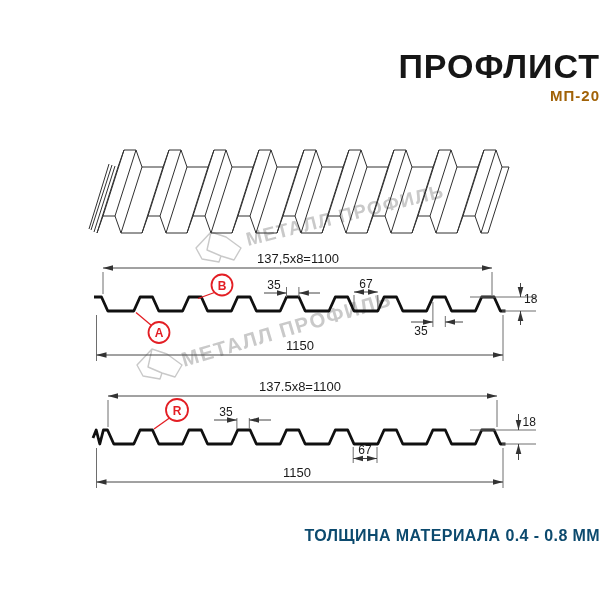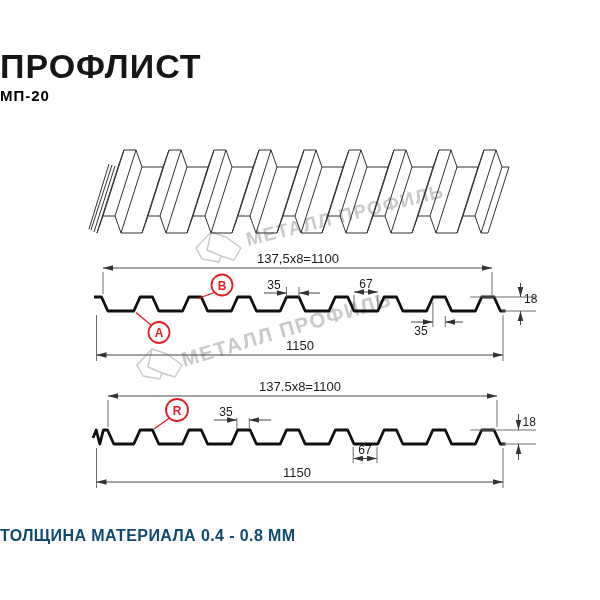--- a/index.html
+++ b/index.html
@@ -1,20 +1,20 @@
 <!DOCTYPE html>
 <html><head>
 <meta charset="utf-8">
 <style>
   html,body{margin:0;padding:0;background:#ffffff;}
   .stage{position:relative;width:600px;height:600px;background:#ffffff;overflow:hidden;
          font-family:"Liberation Sans",sans-serif;}
-  .abs-text{position:absolute;left:0;right:0;text-align:left;}
+  .abs-text{position:absolute;left:0;right:0;text-align:right;}
   .title{top:47px;font-size:34px;font-weight:800;letter-spacing:1px;color:#161616;}
-  .subtitle{top:87px;font-size:15px;font-weight:700;letter-spacing:1px;color:#000000;}
+  .subtitle{top:87px;font-size:15px;font-weight:700;letter-spacing:1px;color:#a16207;}
   .footer{top:527px;font-size:16px;font-weight:700;letter-spacing:.4px;color:#0c4a6e;}
   svg{position:absolute;left:0;top:0;}
   .dimline{stroke:#444;stroke-width:1;fill:none;}
   .extline{stroke:#6e6e6e;stroke-width:1;fill:none;}
   .dimtext{font-size:12px;fill:#1a1a1a;}
   .dimtext-lg{font-size:13px;fill:#1a1a1a;}
   .profile{stroke:#101010;stroke-width:2.8;fill:none;stroke-linejoin:round;}
   .persp{stroke:#303030;stroke-width:1;fill:none;stroke-linejoin:round;}
   .callout-circle{fill:none;stroke:#e31e24;stroke-width:1.8;}
   .callout-text{font-size:12px;font-weight:700;fill:#e31e24;}

